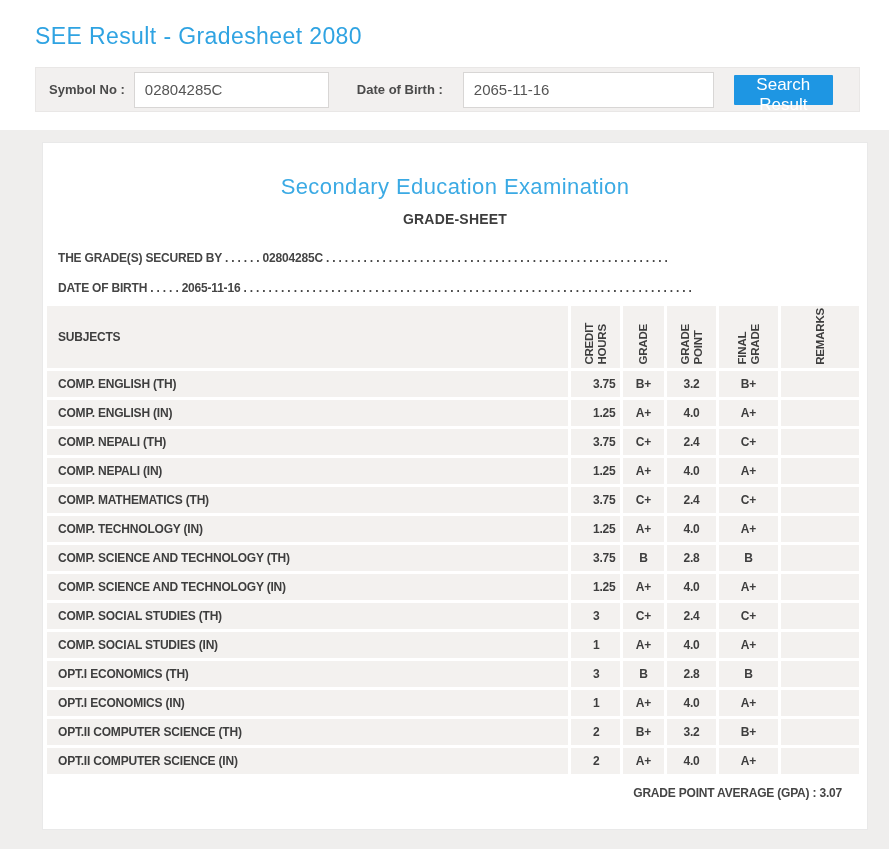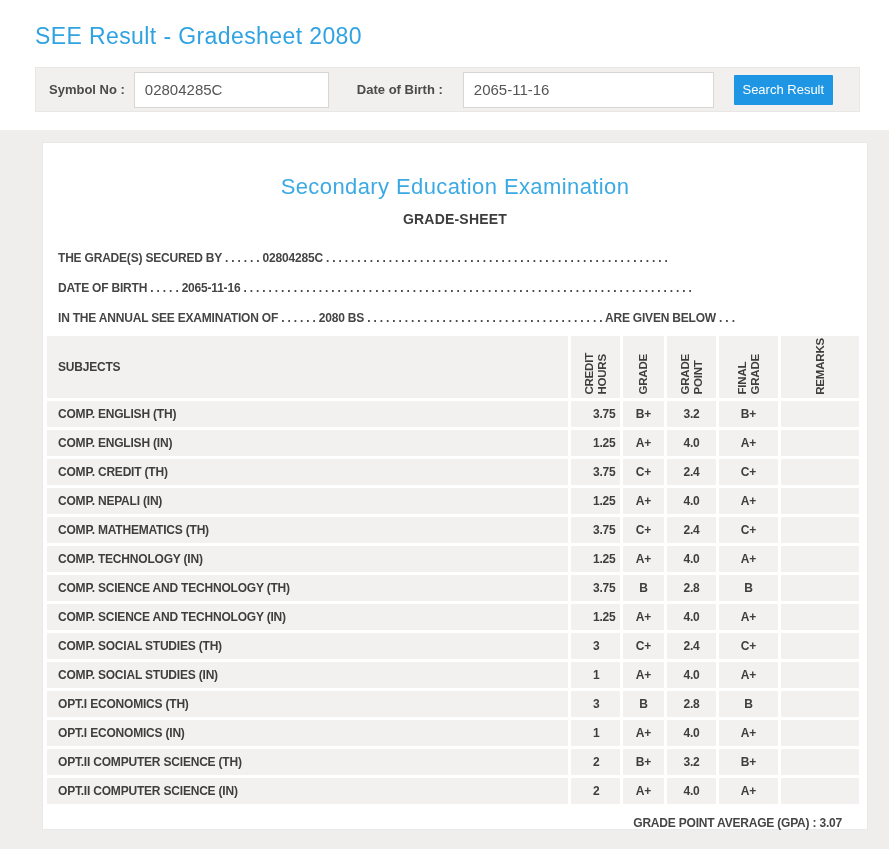--- a/index.html
+++ b/index.html
@@ -18,21 +18,21 @@
   .search-label { font-size: 13px; font-weight: 700; color: #4a4a4a; white-space: nowrap; }
   .lbl-symbol { margin-left: 13px; }
   .lbl-dob { margin-left: 28px; }
   .search-input { height: 36px; border: 1px solid #d8d6d5; background: #ffffff;
     font-family: "Liberation Sans", sans-serif; font-size: 15px; color: #555555;
     padding: 0 10px; outline: none; }
   .inp-symbol { width: 195px; margin-left: 9px; }
   .inp-dob { width: 251px; margin-left: 20px; }
   .search-btn { width: 99px; height: 30px; margin-left: 20px; border: none;
     background: #1e96e3; color: #ffffff; font-family: "Liberation Sans", sans-serif;
-    font-size: 13px; cursor: pointer; border-radius: 1px; }
+    font-size: 17px; cursor: pointer; border-radius: 1px; }
 
   
   .lower-zone { margin-top: 18px; background: #efeeed; height: 721px; padding-top: 12px; }
   .card { margin-left: 42px; width: 826px; height: 688px; background: #ffffff;
     border: 1px solid #e9e9e9; }
 
   .sheet-heading { margin-top: 31px; text-align: center; font-size: 22px; font-weight: 400;
     letter-spacing: 0.4px; color: #3baae4; }
   .sheet-subheading { margin-top: 11px; text-align: center; font-size: 14px; font-weight: 700;
     color: #3d3d3d; letter-spacing: 0.2px; }
@@ -85,21 +85,20 @@
 
 <div class="lower-zone">
   <div class="card">
 
     <div class="sheet-heading">Secondary Education Examination</div>
     <div class="sheet-subheading">GRADE-SHEET</div>
 
     <div class="dotted-lines">
       <div class="dline">THE GRADE(S) SECURED BY . . . . . . 02804285C . . . . . . . . . . . . . . . . . . . . . . . . . . . . . . . . . . . . . . . . . . . . . . . . . . . . . . .</div>
       <div class="dline">DATE OF BIRTH . . . . . 2065-11-16 . . . . . . . . . . . . . . . . . . . . . . . . . . . . . . . . . . . . . . . . . . . . . . . . . . . . . . . . . . . . . . . . . . . . . . . .</div>
-      <div class="dline">IN THE ANNUAL SEE EXAMINATION OF . . . . . . 2080 BS . . . . . . . . . . . . . . . . . . . . . . . . . . . . . . . . . . . . . . ARE GIVEN BELOW . . .</div>
     </div>
 
     <table class="grades">
       <colgroup>
         <col class="c-subject">
           <col class="c-credit">
           <col class="c-grade">
         <col class="c-point">
           <col class="c-final">
           <col class="c-remarks">
@@ -128,21 +127,21 @@
           </tr>
           <tr>
             <td class="subject">COMP. ENGLISH (IN)</td>
             <td class="credit">1.25</td>
             <td class="center">A+</td>
             <td class="center">4.0</td>
             <td class="center">A+</td>
             <td class="center"></td>
           </tr>
           <tr>
-            <td class="subject">COMP. CREDIT (TH)</td>
+            <td class="subject">COMP. NEPALI (TH)</td>
             <td class="credit">3.75</td>
             <td class="center">C+</td>
             <td class="center">2.4</td>
             <td class="center">C+</td>
             <td class="center"></td>
           </tr>
           <tr>
             <td class="subject">COMP. NEPALI (IN)</td>
             <td class="credit">1.25</td>
             <td class="center">A+</td>

